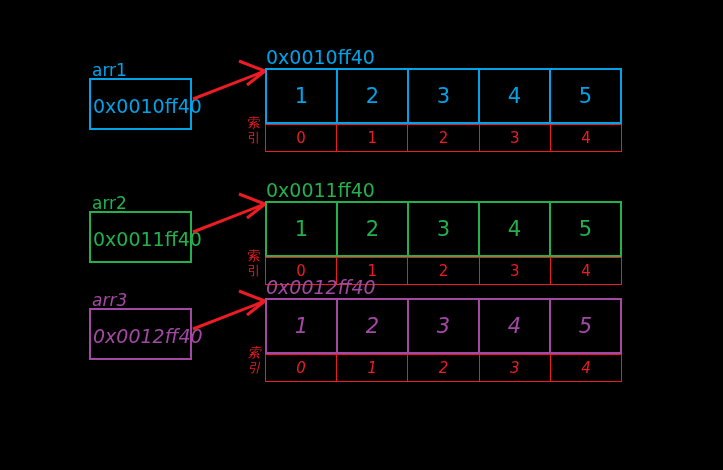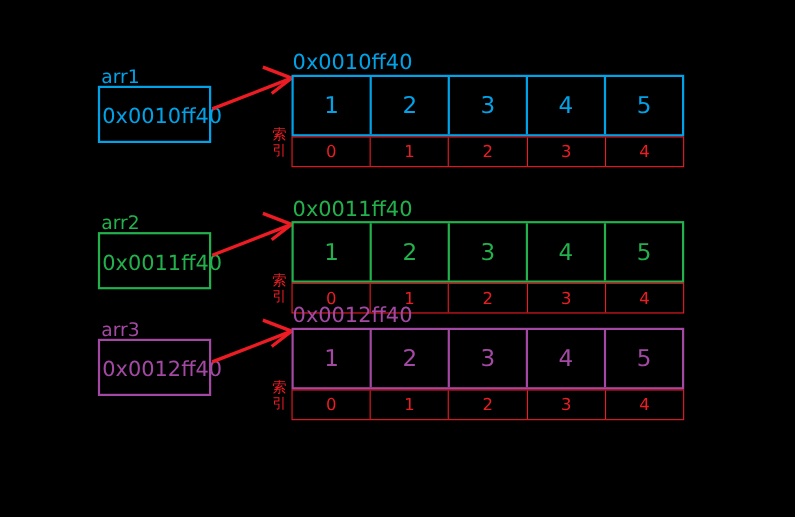--- a/index.html
+++ b/index.html
@@ -127,21 +127,21 @@
         <span>引</span>
       </div>
       <div class="idx-row">
         <div class="idx-cell">0</div>
         <div class="idx-cell">1</div>
         <div class="idx-cell">2</div>
         <div class="idx-cell">3</div>
         <div class="idx-cell">4</div>
       </div>
     </div>
-    <div class="row" style="top: 250px; color: rgb(163, 73, 164);">
+    <div class="row" style="top: 250px; color: rgb(163, 73, 164); font-style: italic;">
       <div class="ptr-label">arr3</div>
       <div class="ptr-box">
         <div class="ptr-val">0x0012ff40</div>
       </div>
       <svg class="arrow" viewBox="0 0 100 70" width="100" height="70">
         <path d="M 8 54 L 80 26" stroke="#ed1c24" stroke-width="3" fill="none"></path>
         <path d="M 80 26 L 54 16 M 80 26 L 62 40" stroke="#ed1c24" stroke-width="3" fill="none"></path>
       </svg>
       <div class="addr-label">0x0012ff40</div>
       <div class="cells">

